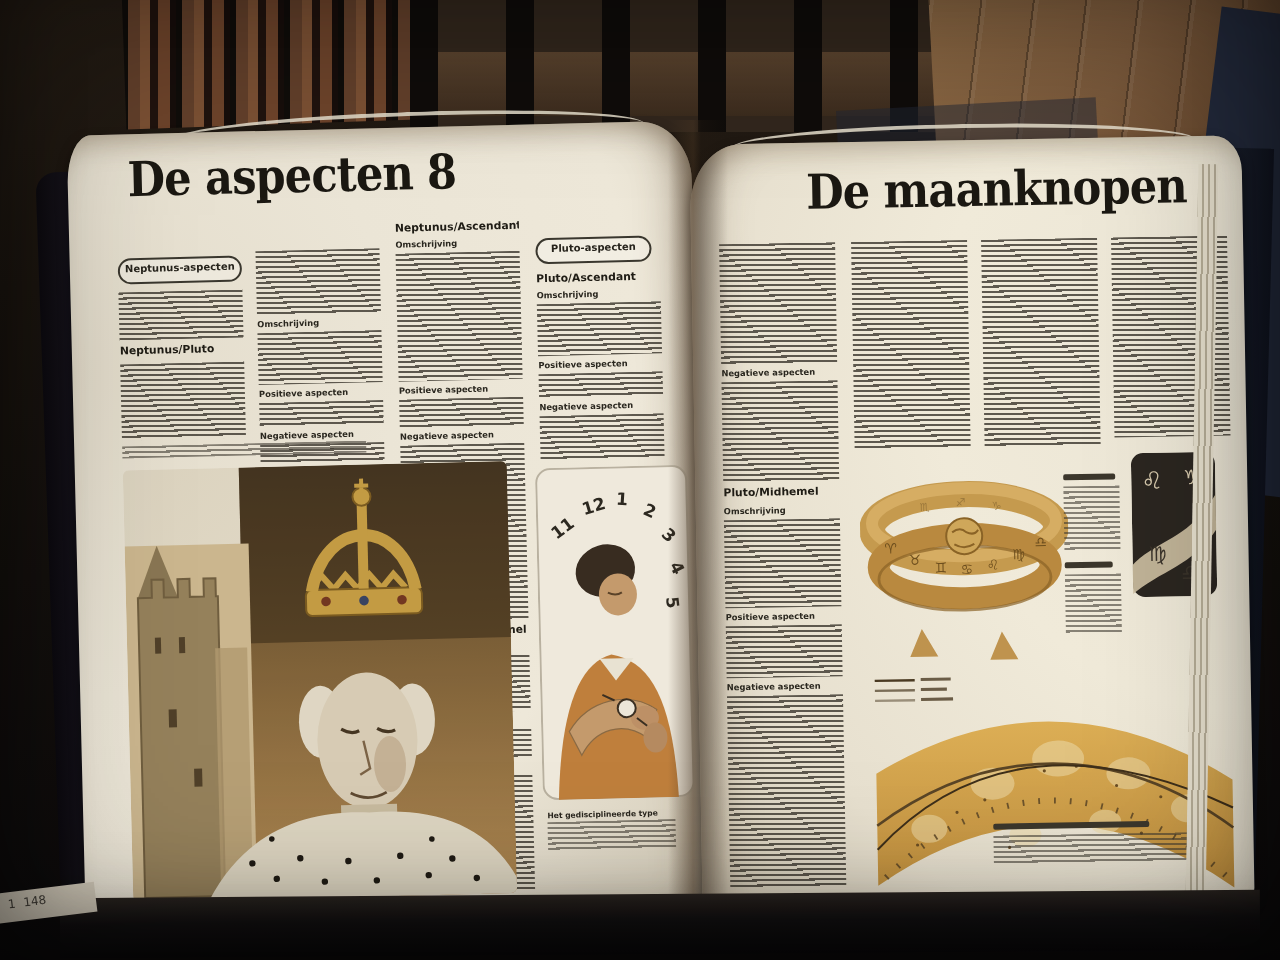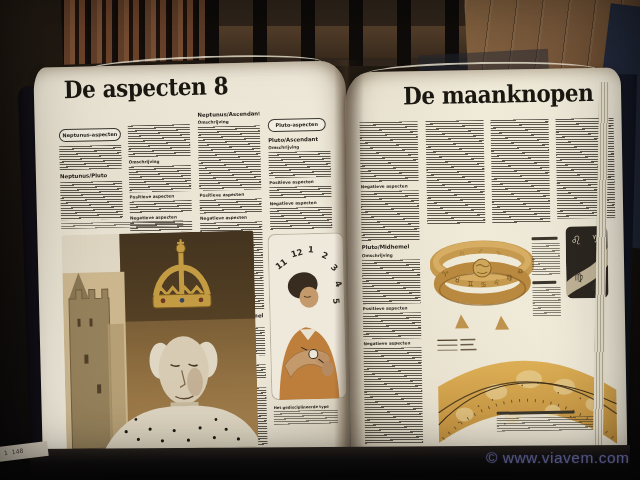--- a/index.html
+++ b/index.html
@@ -320,14 +320,13 @@
     <div class="abs gb" style="left:146px;top:342px;width:78px;height:3px;"></div>
     <div class="abs g light" style="left:146px;top:348px;width:100px;height:14px;"></div>
   </div>
 
   <div class="spine"></div>
   <div class="bgpiece cover-bottom"></div>
 
   <div class="corner-wedge"><span class="mk">1</span><span>148</span></div>
 
   <div class="vignette"></div>
-  <div class="watermark">© www.viavem.com</div>
 </div>
 
 </body></html>

